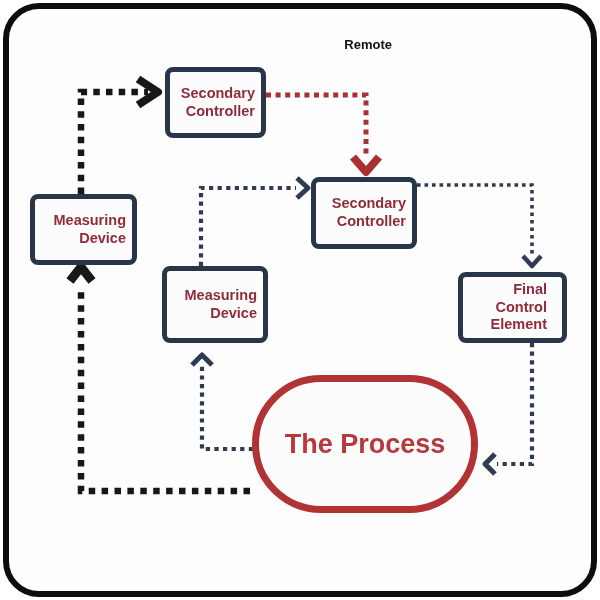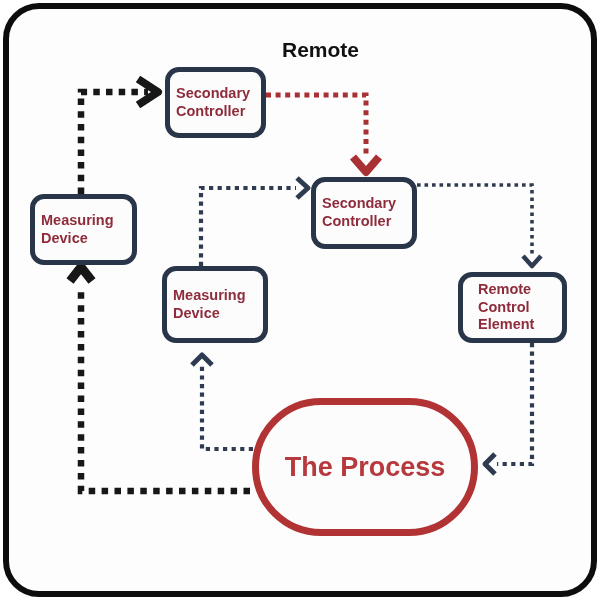--- a/index.html
+++ b/index.html
@@ -21,57 +21,57 @@
   .canvas{
     position:absolute;left:0;top:0;width:600px;height:600px;
   }
   svg.connectors{
     position:absolute;left:0;top:0;
   }
   .node{
     position:absolute;
     box-sizing:border-box;
     border:5px solid var(--node_border,#293649);
-    border-radius:14px;
+    border-radius:8px;
     background:#fdfcfd;
     color:var(--node_text,#8e2c3b);
     font-weight:bold;
     font-size:14.5px;
     line-height:1.24;
     display:flex;
     align-items:center;
     justify-content:center;
-    text-align:left;
+    text-align:right;
     padding:4px 6px;
   }
   .node.n-sec-top   {left:165px;top:67px; width:101px;height:71px;}
   .node.n-meas-left {left:30px; top:194px;width:107px;height:71px;}
   .node.n-sec-inner {left:311px;top:177px;width:106px;height:72px;}
   .node.n-meas-inner{left:162px;top:266px;width:106px;height:77px;}
   .node.n-final     {left:458px;top:272px;width:109px;height:71px;padding:4px 15px;}
   .process{
     position:absolute;
-    left:252px;top:398px;width:226px;height:138px;
+    left:252px;top:375px;width:226px;height:138px;
     box-sizing:border-box;
     border:7px solid var(--process_border,#b23334);
     border-radius:69px;
     background:#fdfcfd;
     display:flex;align-items:center;justify-content:center;
     color:var(--process_text,#b5393d);
     font-weight:bold;
     font-size:27px;
     text-align:center;
   }
   .setpoint{
     position:absolute;
     left:282px;top:36px;width:110px;
-    text-align:left;
+    text-align:right;
     color:var(--setpoint_text,#111111);
     font-weight:bold;
-    font-size:21px;
+    font-size:13px;
     line-height:1.35;
   }
 </style>
 </head>
 <body>
 
 <div class="canvas">
   <div class="frame"></div>
 
   <svg class="connectors" width="600" height="600" viewBox="0 0 600 600" fill="none">
@@ -112,19 +112,19 @@
 
   <div class="node n-sec-inner">
     <span>Secondary Controller</span>
   </div>
 
   <div class="node n-meas-inner">
     <span>Measuring Device</span>
   </div>
 
   <div class="node n-final">
-    <span>Remote Control Element</span>
+    <span>Final Control Element</span>
   </div>
 
   <div class="process">
     <span>The Process</span>
   </div>
 </div>
 
 </body></html>

